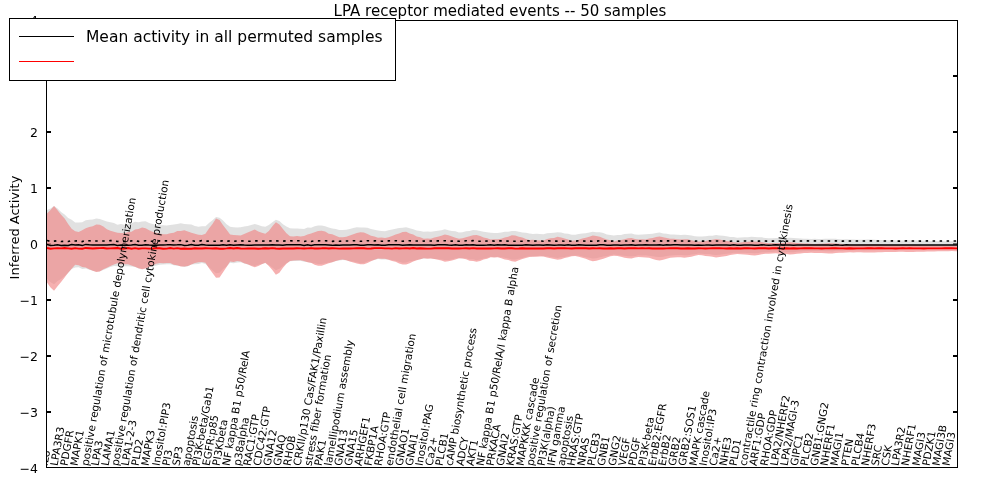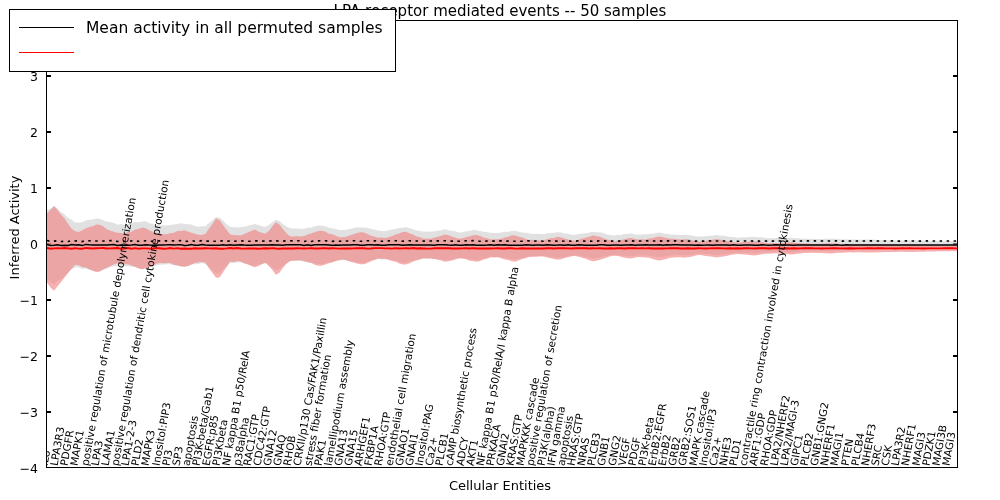--- a/index.html
+++ b/index.html
@@ -31,21 +31,21 @@
   #svg{position:absolute;left:0;top:0;}
 
   
   .ytick{
     position:absolute; right:1002px; width:60px; text-align:right;
     font-size:12.5px; color:#000; transform:translateY(-50%);
   }
 
   
   #legend{
-    position:absolute; left:9px; top:9px;
+    position:absolute; left:9px; top:18px;
     background:#fff; border:1.3px solid #000;
     padding:5px 12px 6px 9px;
   }
   .lgrow{display:flex;align-items:center;height:25px;}
   .lgline{width:55px;height:0;border-top:1.6px solid #000;margin-right:12px;}
   .lgline.red{border-top-color:#ff0000;}
   .lgtxt{font-size:15.5px;color:#000;white-space:nowrap;}
 
   
   #xlabels{position:absolute;left:46px;top:20px;width:912px;height:448px;
@@ -58,21 +58,20 @@
     line-height:1;
   }
 </style>
 </head>
 <body>
 
 <div id="root">
 
   <div class="title">LPA receptor mediated events -- 50 samples</div>
   <div class="ylabel">Inferred Activity</div>
-  <div class="xlabel">Cellular Entities</div>
 
   <div id="yticks">
       <div class="ytick" style="top: 468px; right: 962px;">−4</div>
       <div class="ytick" style="top: 412px; right: 962px;">−3</div>
       <div style="position: absolute; left: 46px; top: 411.35px; width: 5px; height: 1.3px; background: rgb(0, 0, 0);"></div>
       <div style="position: absolute; left: 953px; top: 411.35px; width: 5px; height: 1.3px; background: rgb(0, 0, 0);"></div>
       <div class="ytick" style="top: 356px; right: 962px;">−2</div>
       <div style="position: absolute; left: 46px; top: 355.35px; width: 5px; height: 1.3px; background: rgb(0, 0, 0);"></div>
       <div style="position: absolute; left: 953px; top: 355.35px; width: 5px; height: 1.3px; background: rgb(0, 0, 0);"></div>
       <div class="ytick" style="top: 300px; right: 962px;">−1</div>

